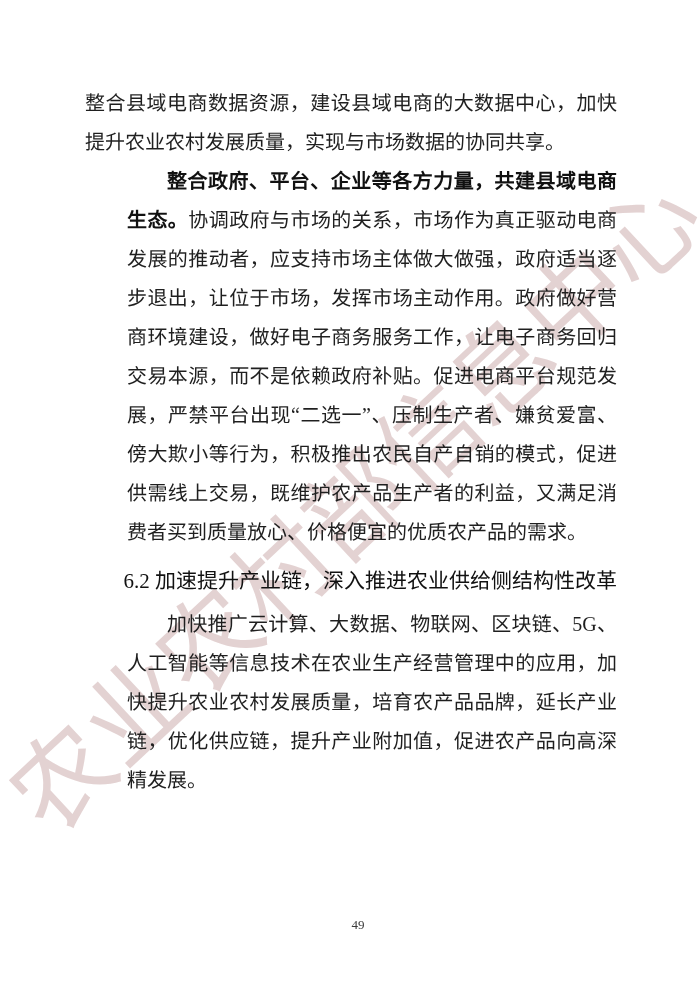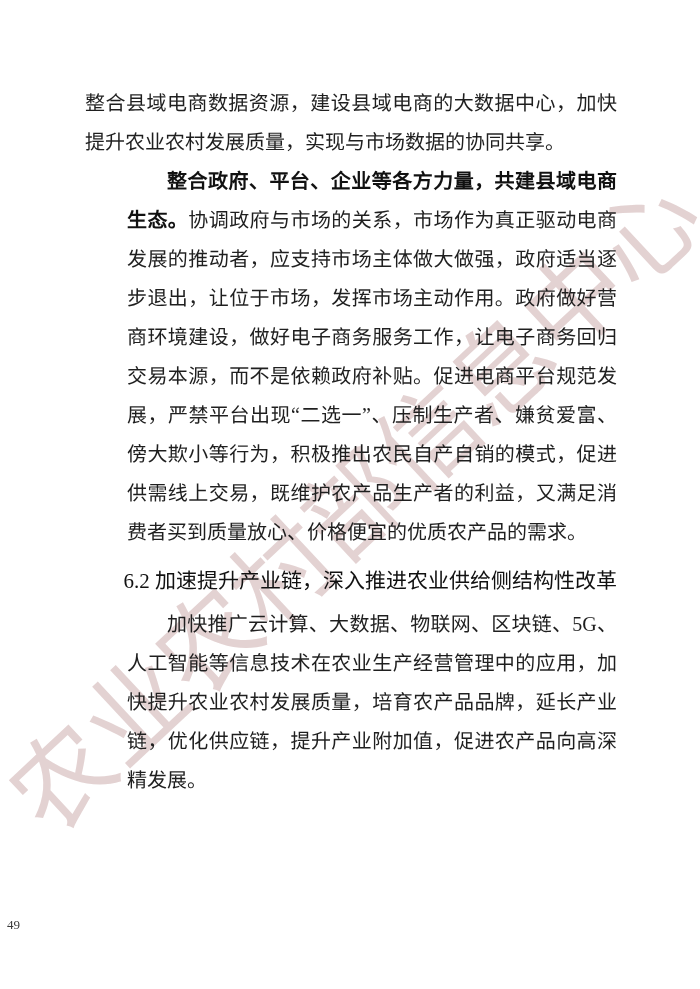--- a/index.html
+++ b/index.html
@@ -54,24 +54,24 @@
     font-size: 21px;
     font-weight: normal;
     line-height: 39px;
     color: #111111;
     text-align: right;
     text-indent: 0;
   }
 
   .page-footer {
     position: absolute;
-    left: 7px;
+    left: 16px;
     right: 0;
     top: 915px;
-    text-align: left;
+    text-align: center;
     z-index: 2;
   }
   .page-number {
     display: inline-block;
     font-size: 13px;
     color: #3a3a3a;
     font-family: "Liberation Serif", serif;
   }
 </style>
 </head>

